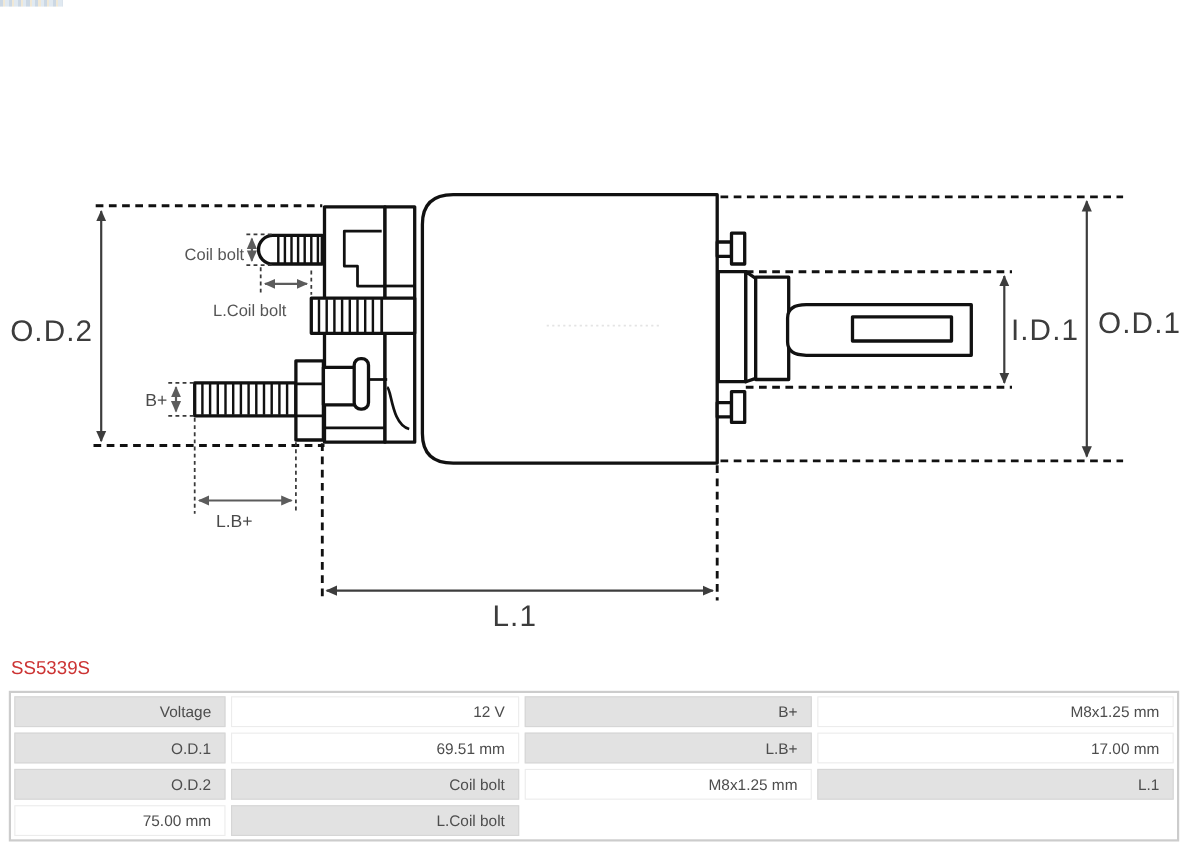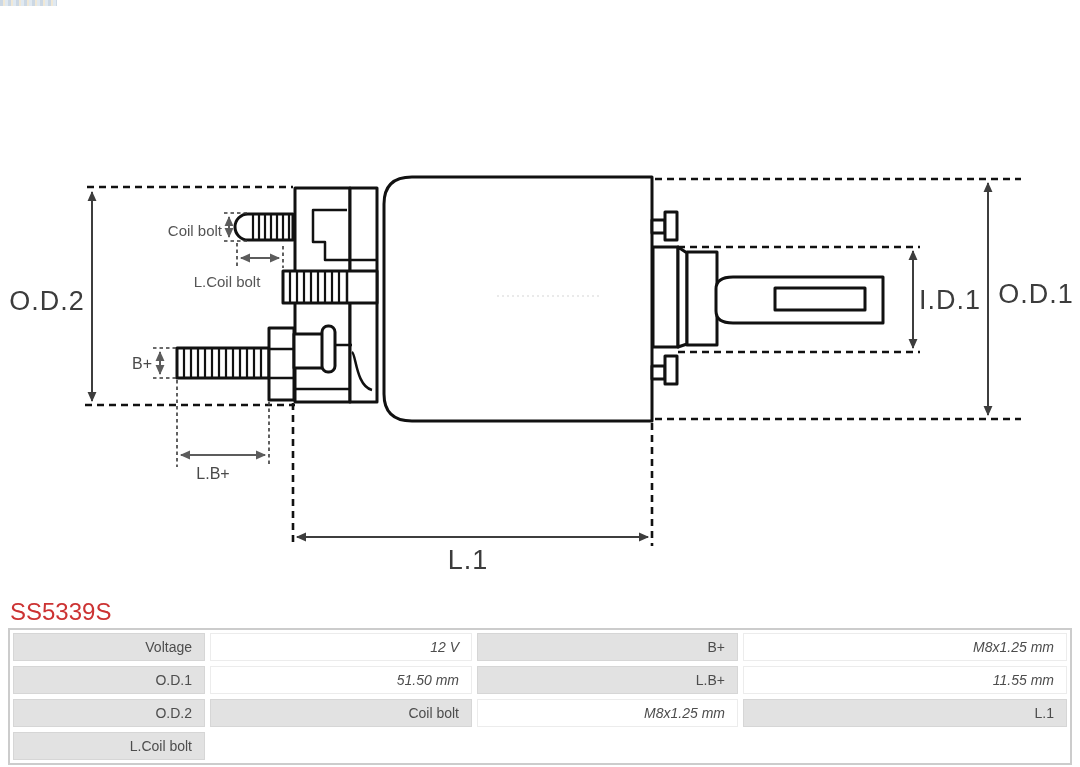--- a/index.html
+++ b/index.html
@@ -25,35 +25,35 @@
   .dash { fill:none; stroke:#111111; stroke-width:2.6; stroke-dasharray:7 5; }
   .dot  { fill:none; stroke:#3a3a3a; stroke-width:1.6; stroke-dasharray:3.5 3; }
   .dim  { fill:none; stroke:#3d3d3d; stroke-width:2; }
   .dimg { fill:none; stroke:#5c5c5c; stroke-width:2; }
   .lbl-big { font-size:27px; fill:#3c3c3c; letter-spacing:1px; }
   .lbl-md  { font-size:16px; fill:#4a4a4a; }
   .lbl-sm  { font-size:15px; fill:#555555; }
 
   .part-number {
     position:absolute; left:10px; top:598px;
-    font-size:24px; color:#cc3333;
+    font-size:17px; color:#cc3333;
   }
 
   .spec-table {
     position:absolute; left:8px; top:628px; width:1064px;
     background:#ffffff; border:2px solid #cccccc; padding:3px;
     display:grid; grid-template-columns:192px 262px 261px 1fr;
     gap:5px;
   }
   .cell {
     height:28px; line-height:26px; font-size:14px; color:#4d4d4d;
     text-align:right; padding-right:12px; white-space:nowrap;
   }
   .cell.label { background:#e2e2e2; border:1px solid #d6d6d6; }
-  .cell.value { background:#ffffff; border:1px solid #ececec;font-style:italic; }
+  .cell.value { background:#ffffff; border:1px solid #ececec; }
 </style>
 </head>
 <body>
 
 <div class="stage">
 
   <div class="logo-strip"></div>
 
   <svg class="diagram-svg" width="1080" height="595" viewBox="0 0 1080 595">
     <defs>
@@ -176,25 +176,26 @@
   <div class="part-number">SS5339S</div>
 
   <div class="spec-table">
 
     <div class="cell label">Voltage</div>
     <div class="cell value">12 V</div>
     <div class="cell label">B+</div>
     <div class="cell value">M8x1.25 mm</div>
 
     <div class="cell label">O.D.1</div>
-    <div class="cell value">51.50 mm</div>
+    <div class="cell value">69.51 mm</div>
     <div class="cell label">L.B+</div>
-    <div class="cell value">11.55 mm</div>
+    <div class="cell value">17.00 mm</div>
 
     <div class="cell label">O.D.2</div>
     <div class="cell label">Coil bolt</div>
     <div class="cell value">M8x1.25 mm</div>
 
     <div class="cell label">L.1</div>
+    <div class="cell value">75.00 mm</div>
     <div class="cell label">L.Coil bolt</div>
   </div>
 
 </div>
 
 </body></html>

